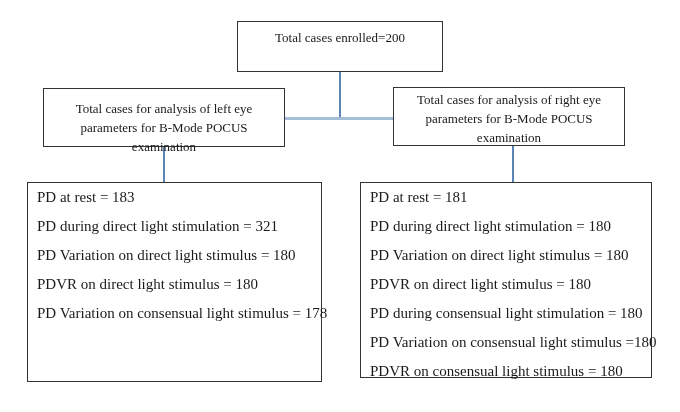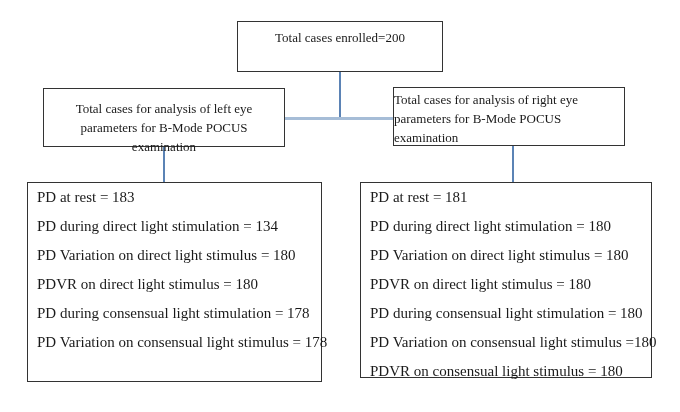--- a/index.html
+++ b/index.html
@@ -30,21 +30,21 @@
     text-align: center;
     padding-top: 6px;
   }
   .box.mid-left {
     left: 43px; top: 88px; width: 242px; height: 59px;
     text-align: center;
     padding-top: 10px;
   }
   .box.mid-right {
     left: 393px; top: 87px; width: 232px; height: 59px;
-    text-align: left;
+    text-align: center;
     padding-top: 2px;
   }
   .box.list-left {
     left: 27px; top: 182px; width: 295px; height: 200px;
     padding: 6px 2px 0 9px;
   }
   .box.list-right {
     left: 360px; top: 182px; width: 292px; height: 196px;
     padding: 6px 2px 0 9px;
   }
@@ -94,24 +94,23 @@
   </div>
 
   <div class="box mid-right">
     <span class="header-line">Total cases for analysis of right eye</span>
     <span class="header-line">parameters for B-Mode POCUS</span>
     <span class="header-line">examination</span>
   </div>
 
   <div class="box list-left">
     <div class="list-row">PD at rest = 183</div>
-    <div class="list-row">PD during direct light stimulation = 134</div>
+    <div class="list-row">PD during direct light stimulation = 321</div>
     <div class="list-row">PD Variation on direct light stimulus = 180</div>
     <div class="list-row">PDVR on direct light stimulus = 180</div>
-    <div class="list-row">PD during consensual light stimulation = 178</div>
     <div class="list-row">PD Variation on consensual light stimulus = 178</div>
   </div>
 
   <div class="box list-right">
     <div class="list-row">PD at rest = 181</div>
     <div class="list-row">PD during direct light stimulation = 180</div>
     <div class="list-row">PD Variation on direct light stimulus = 180</div>
     <div class="list-row">PDVR on direct light stimulus = 180</div>
     <div class="list-row">PD during consensual light stimulation = 180</div>
     <div class="list-row">PD Variation on consensual light stimulus =180</div>

